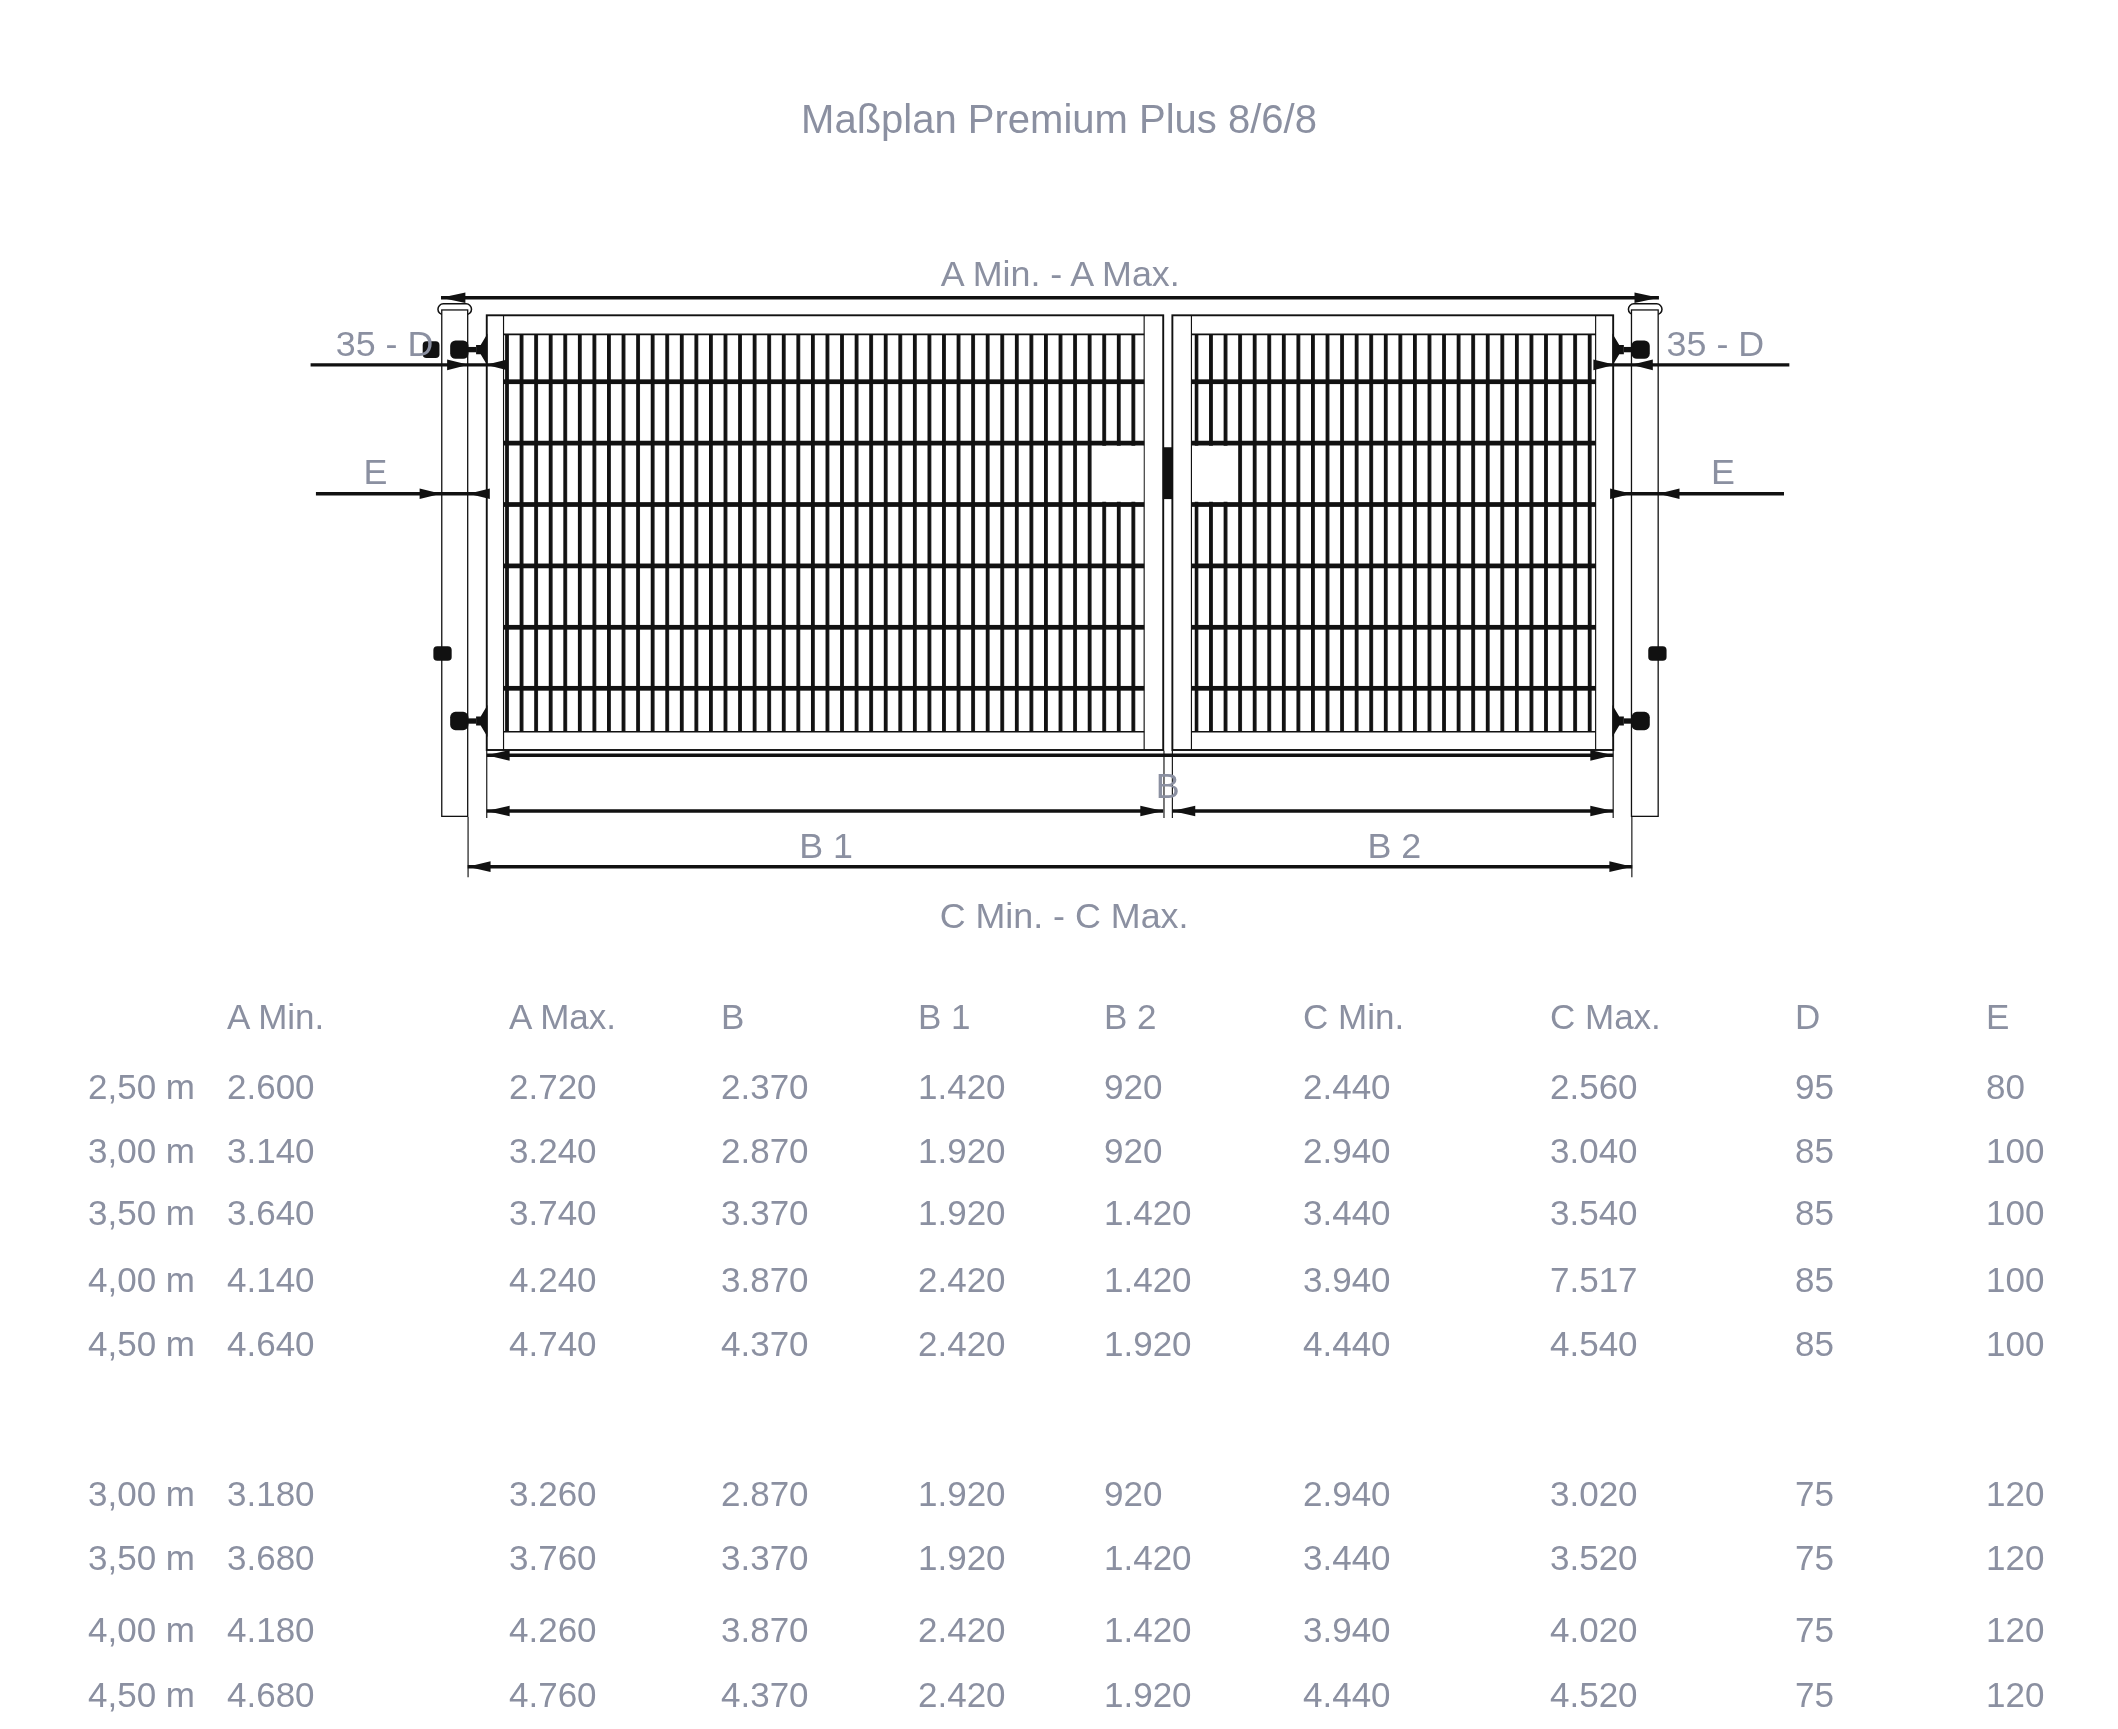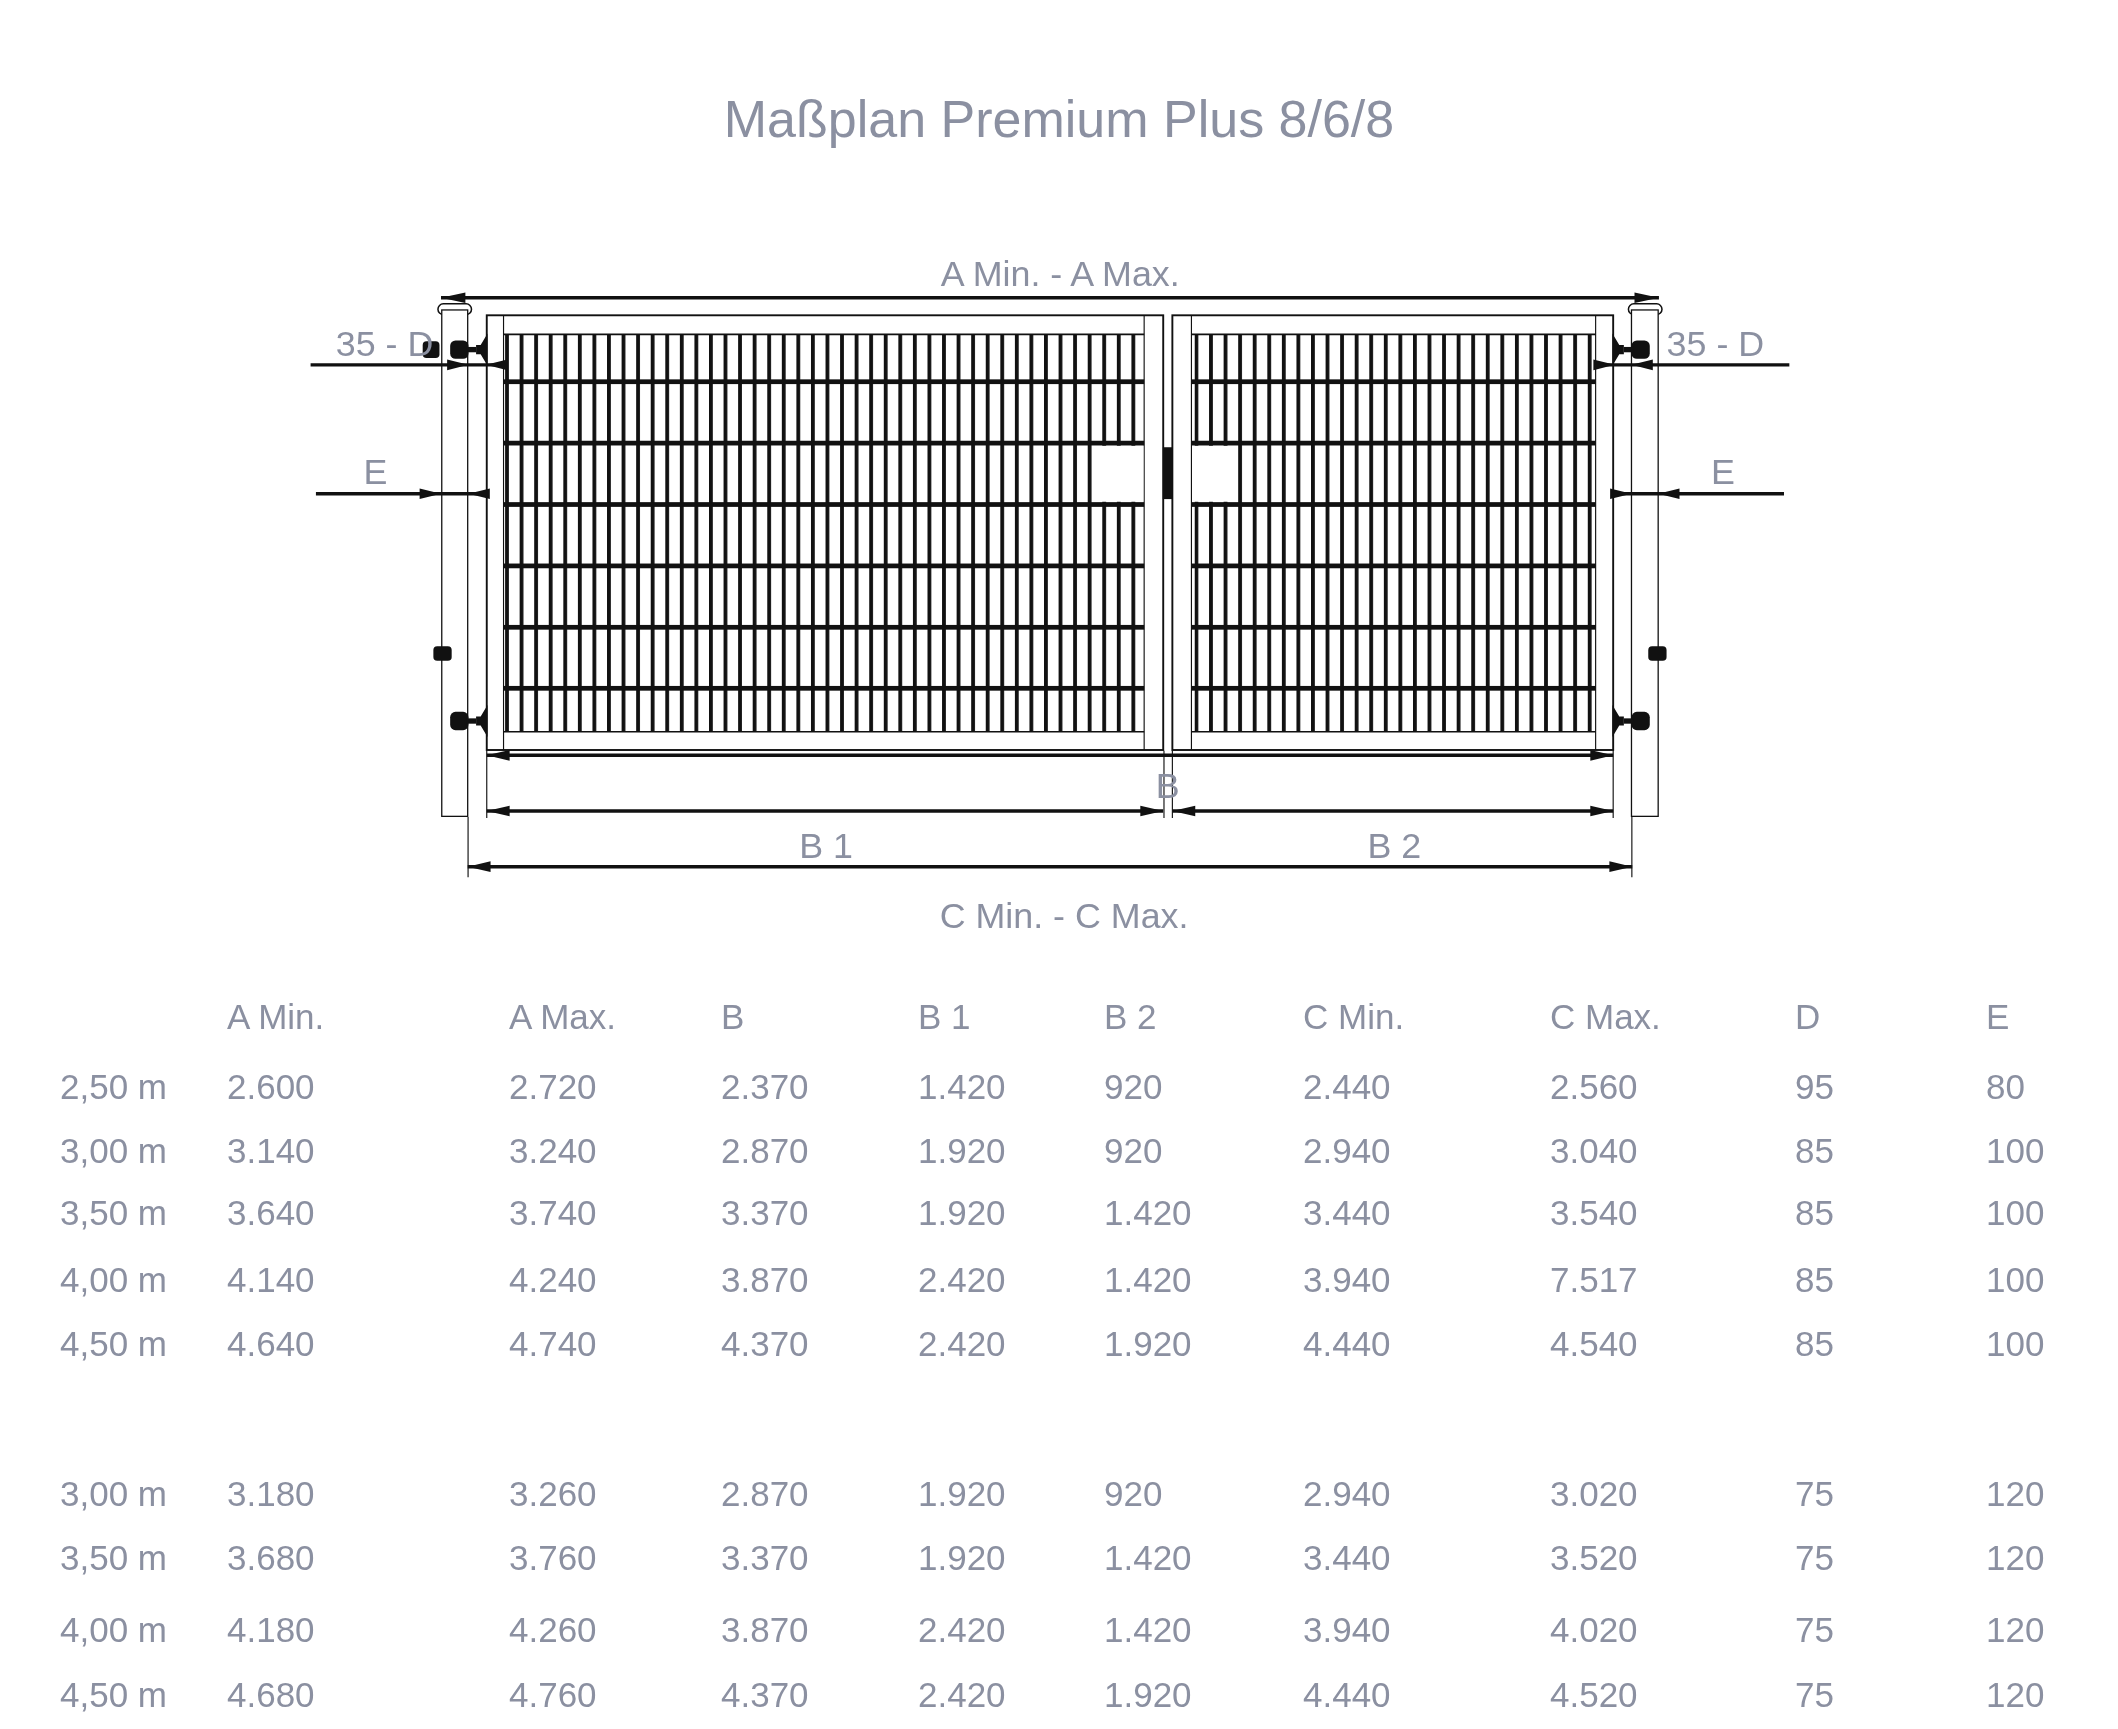--- a/index.html
+++ b/index.html
@@ -9,41 +9,41 @@
     height:1730px;
     background:#ffffff;
     font-family:"Liberation Sans", sans-serif;
     color:#8b90a1;
     overflow:hidden;
   }
   .title{
     position:absolute;
     top:90px; left:0; width:2118px;
     text-align:center;
-    font-size:52px;
+    font-size:40px;
     line-height:59px;
     color:#8b90a1;
     letter-spacing:0px;
   }
   .drawing{
     position:absolute;
     top:252px; left:0;
     width:2119px; height:694px;
   }
   .drawing .ink{stroke:#111111;}
   .drawing .fillink{fill:#111111;}
   .dimlabel{
     fill:#8b90a1;
     font-family:"Liberation Sans", sans-serif;
     font-size:47px;
   }
   .r{position:absolute;left:0;width:2119px;height:38px;font-size:35px;line-height:38px;}
   .c{position:absolute;white-space:nowrap;}
   .cg{left:51px;}
-  .cl{left:60px;text-align:center;}
+  .cl{left:88px;text-align:center;}
   .c1{left:227px;}
   .c2{left:473px;margin-left:36px;}
   .c3{left:721px;}
   .c4{left:918px;}
   .c5{left:1104px;}
   .c6{left:1303px;}
   .c7{left:1550px;}
   .c8{left:1795px;}
   .c9{left:1986px;}
 </style>

